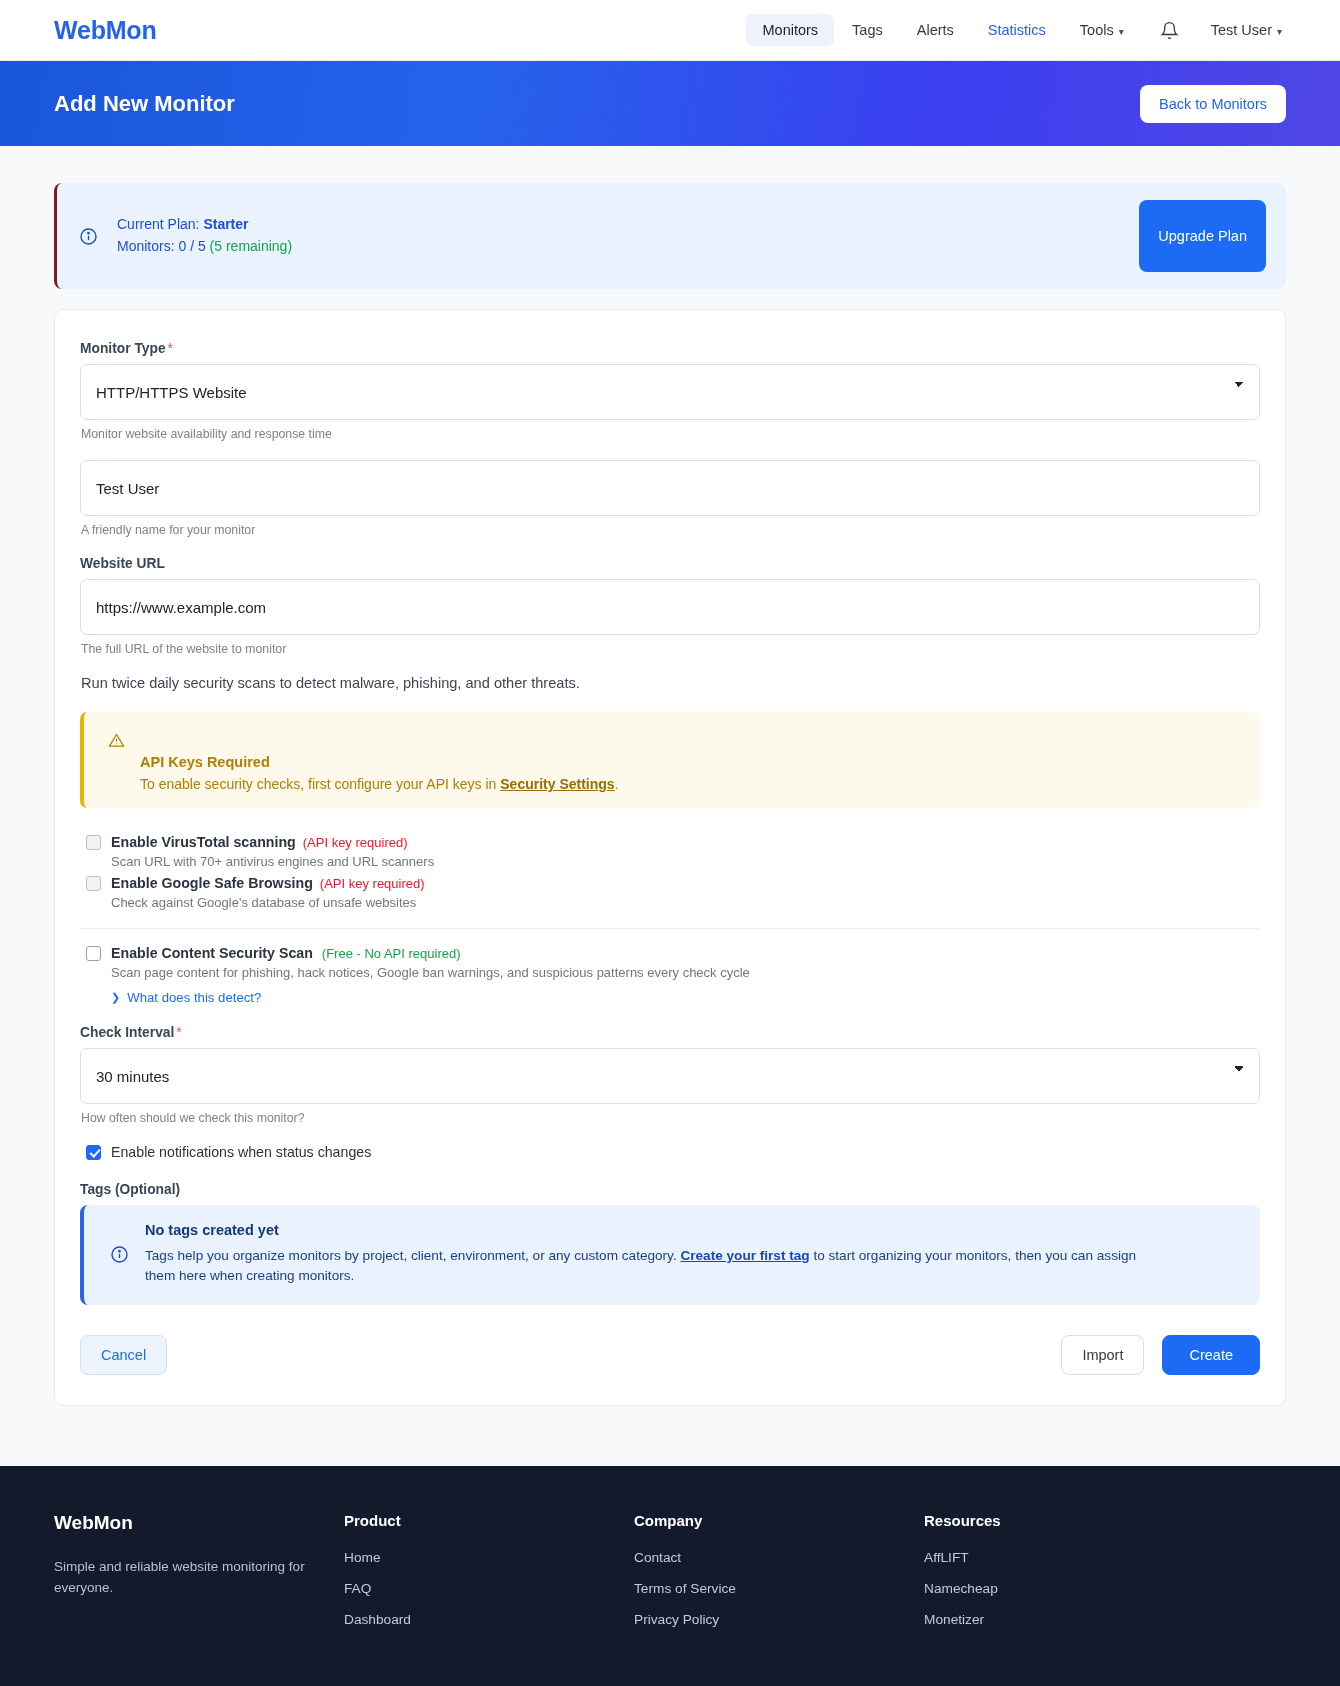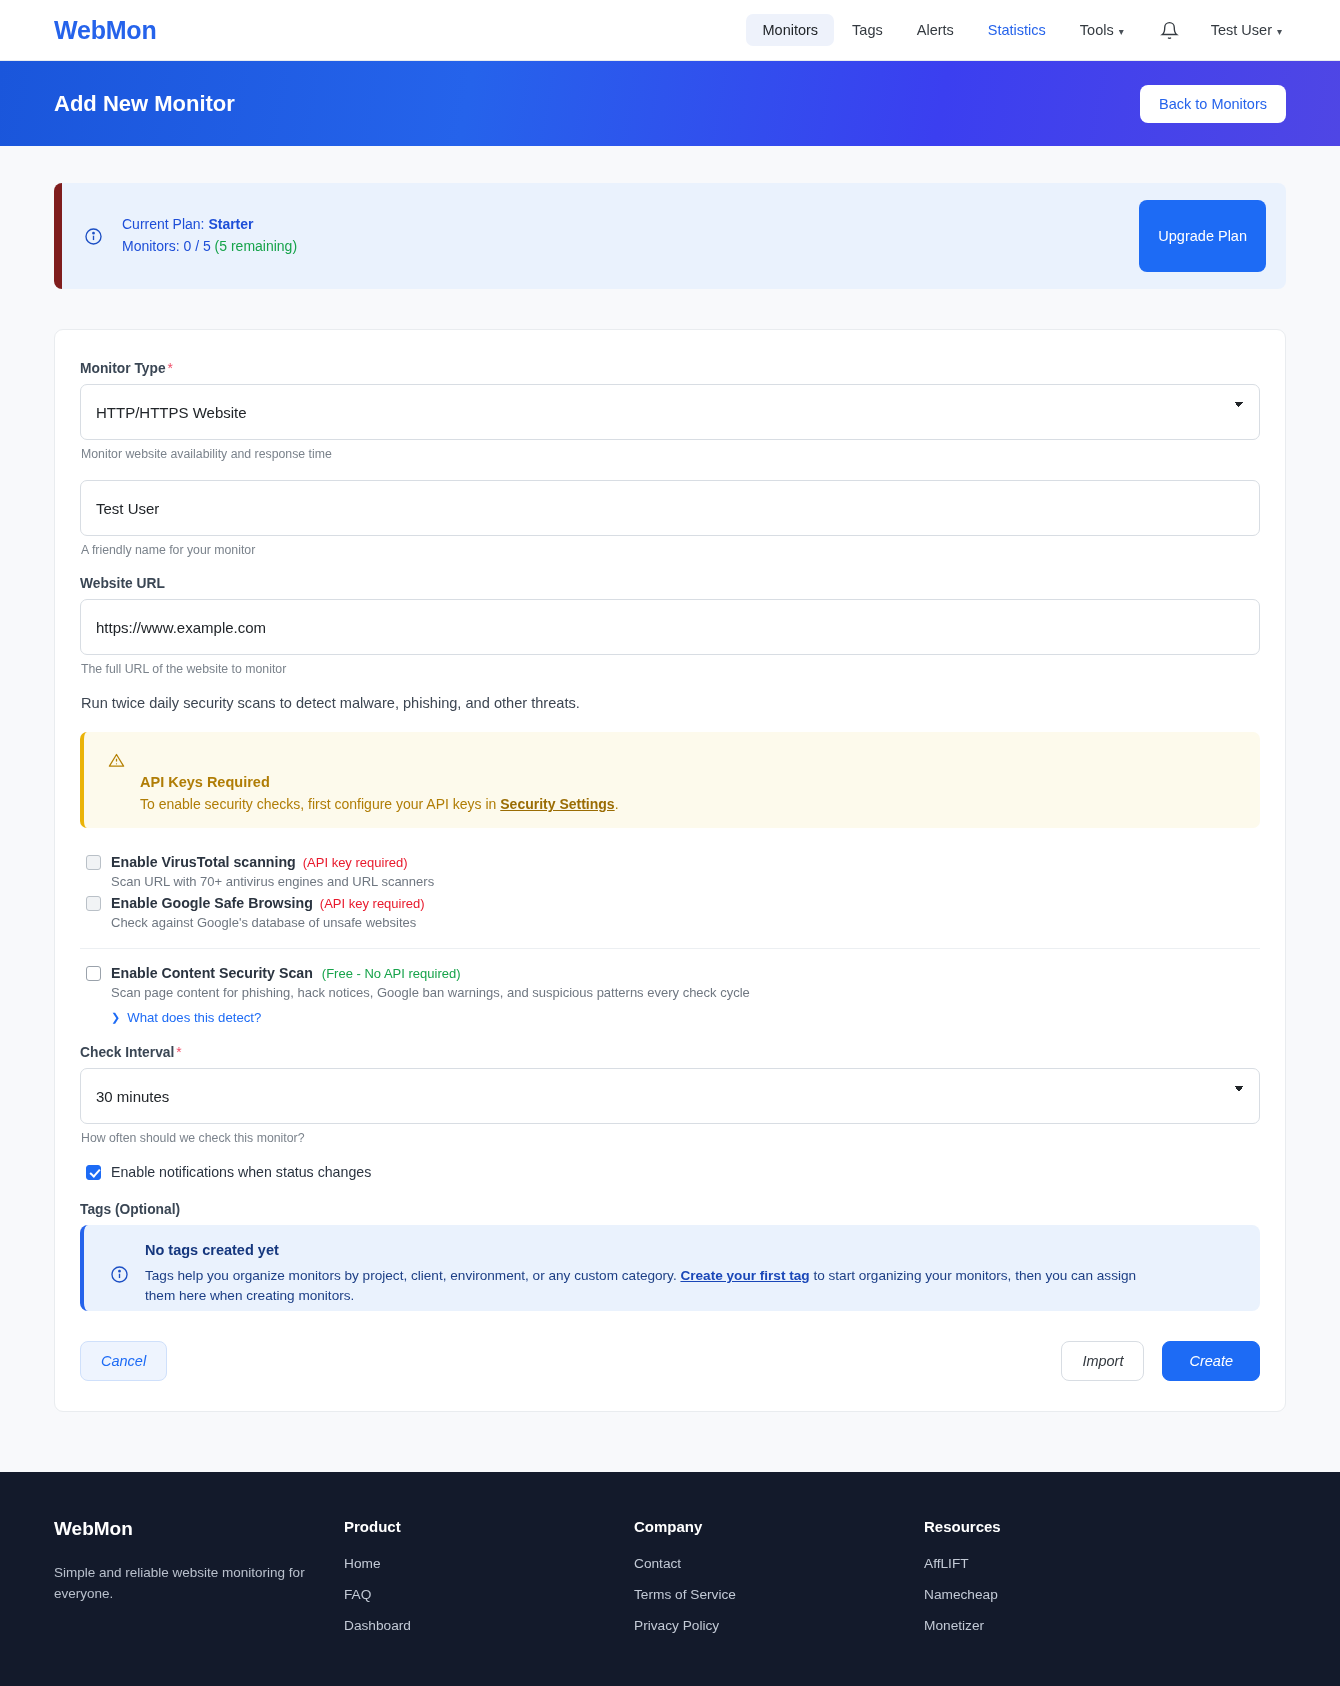--- a/index.html
+++ b/index.html
@@ -87,26 +87,26 @@
   
   .page-body {
     background: #f8f9fb;
     padding: 37px 54px 60px 54px;
     min-height: 1100px;
   }
 
   
   .plan-alert {
     background: #eaf2fd;
-    border-left: 8px solid #7f1d1d;
+    border-left: 3px solid #7f1d1d;
     border-radius: 8px;
     padding: 17px 20px 17px 22px;
     display: flex;
     align-items: center;
-    margin-bottom: 40px;
+    margin-bottom: 20px;
   }
   .plan-icon {
     flex: 0 0 auto;
     margin-right: 19px;
     color: #1c4fc4;
     display: flex;
     align-items: center;
   }
   .plan-texts { line-height: 1.55; }
   .plan-line1 { font-size: 14px; color: #1d4ed8; }
@@ -270,21 +270,21 @@
     text-decoration: none;
     cursor: pointer;
   }
   .detect-link .chev { font-size: 11px; }
 
   
   .tags-box {
     background: #eaf2fd;
     border-left: 4px solid #2563eb;
     border-radius: 8px;
-    padding: 17px 20px 4px 20px;
+    padding: 17px 20px 18px 20px;
     display: flex;
     align-items: center;
     margin-bottom: 30px;
   }
   .tags-icon {
     flex: 0 0 auto;
     margin: 0 16px 0 6px;
     color: #1c4fc4;
     display: flex;
     align-items: center;
@@ -308,21 +308,20 @@
   }
 
   
   .actions { display: flex; align-items: center; margin-top: 6px; }
   .btn {
     font-size: 14.5px;
     font-family: inherit;
     border-radius: 8px;
     padding: 11px 20px;
     cursor: pointer;
-    font-style: italic;
   }
   .btn-cancel {
     background: #eef4fe;
     color: #1d6bf5;
     border: 1px solid #cfe0fb;
   }
   .btn-import {
     background: #ffffff;
     color: #343a40;
     border: 1px solid #d8dde3;

